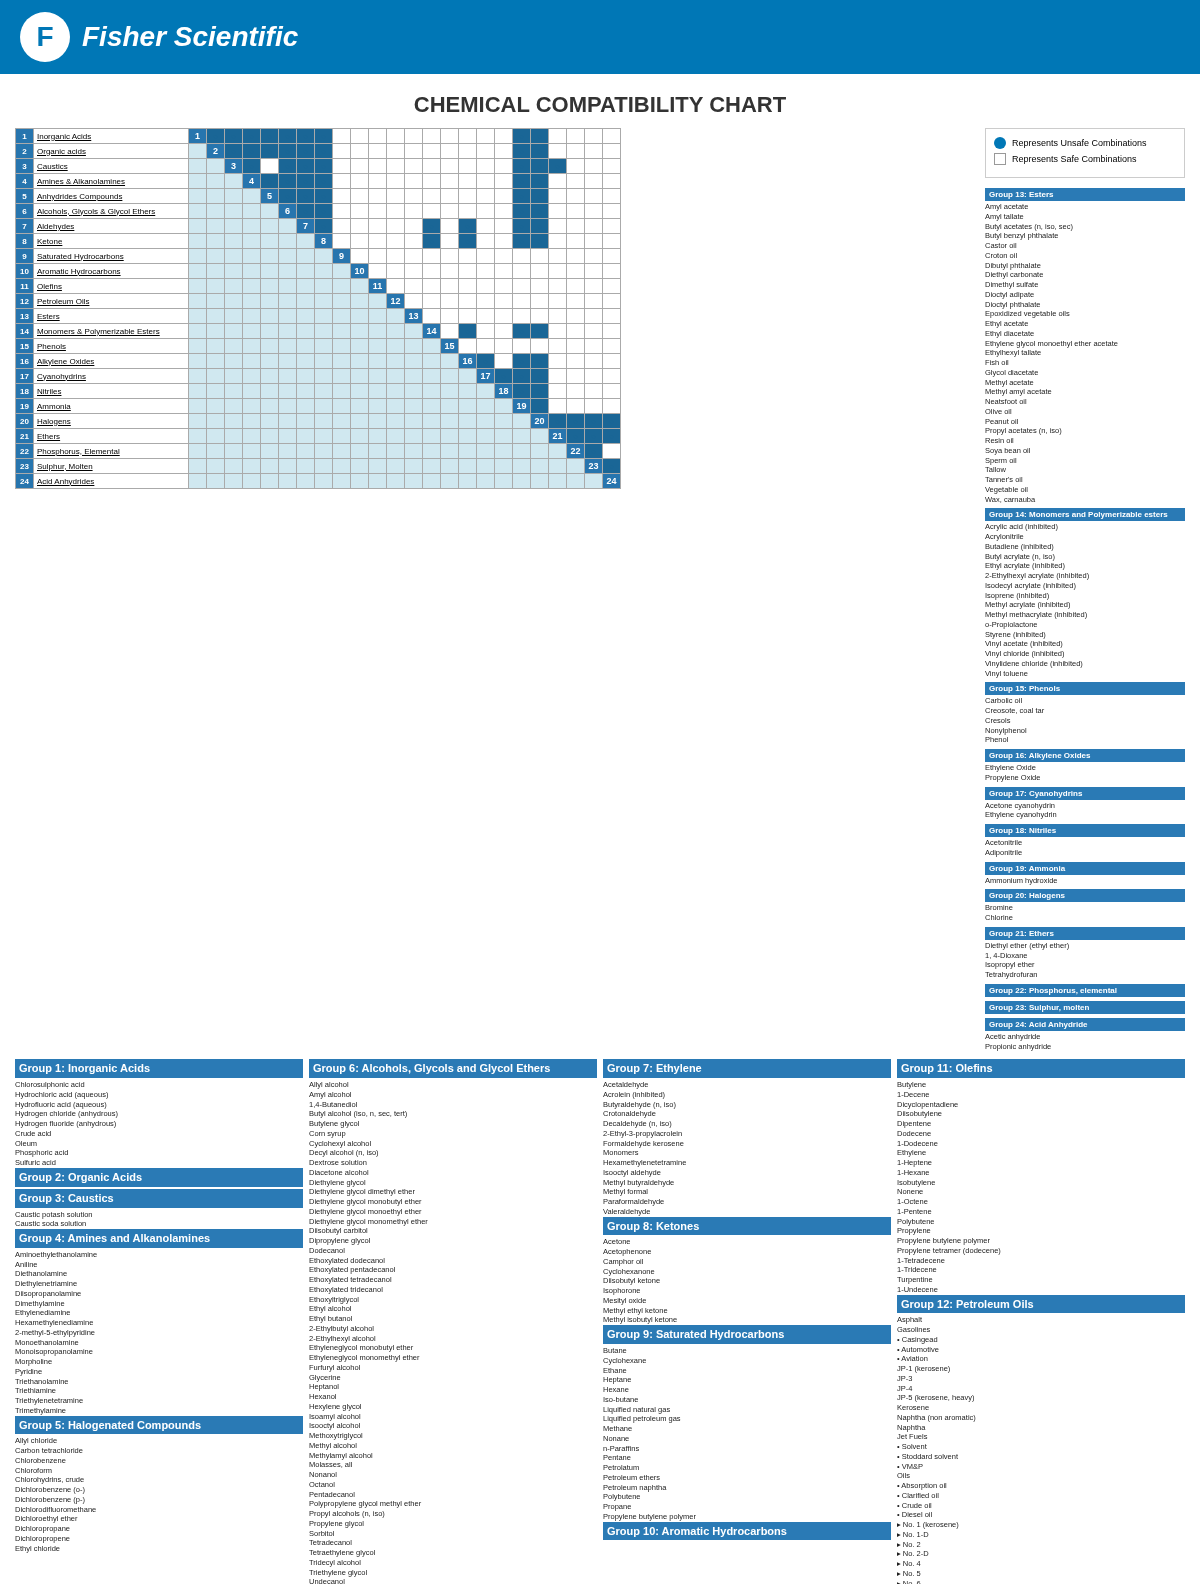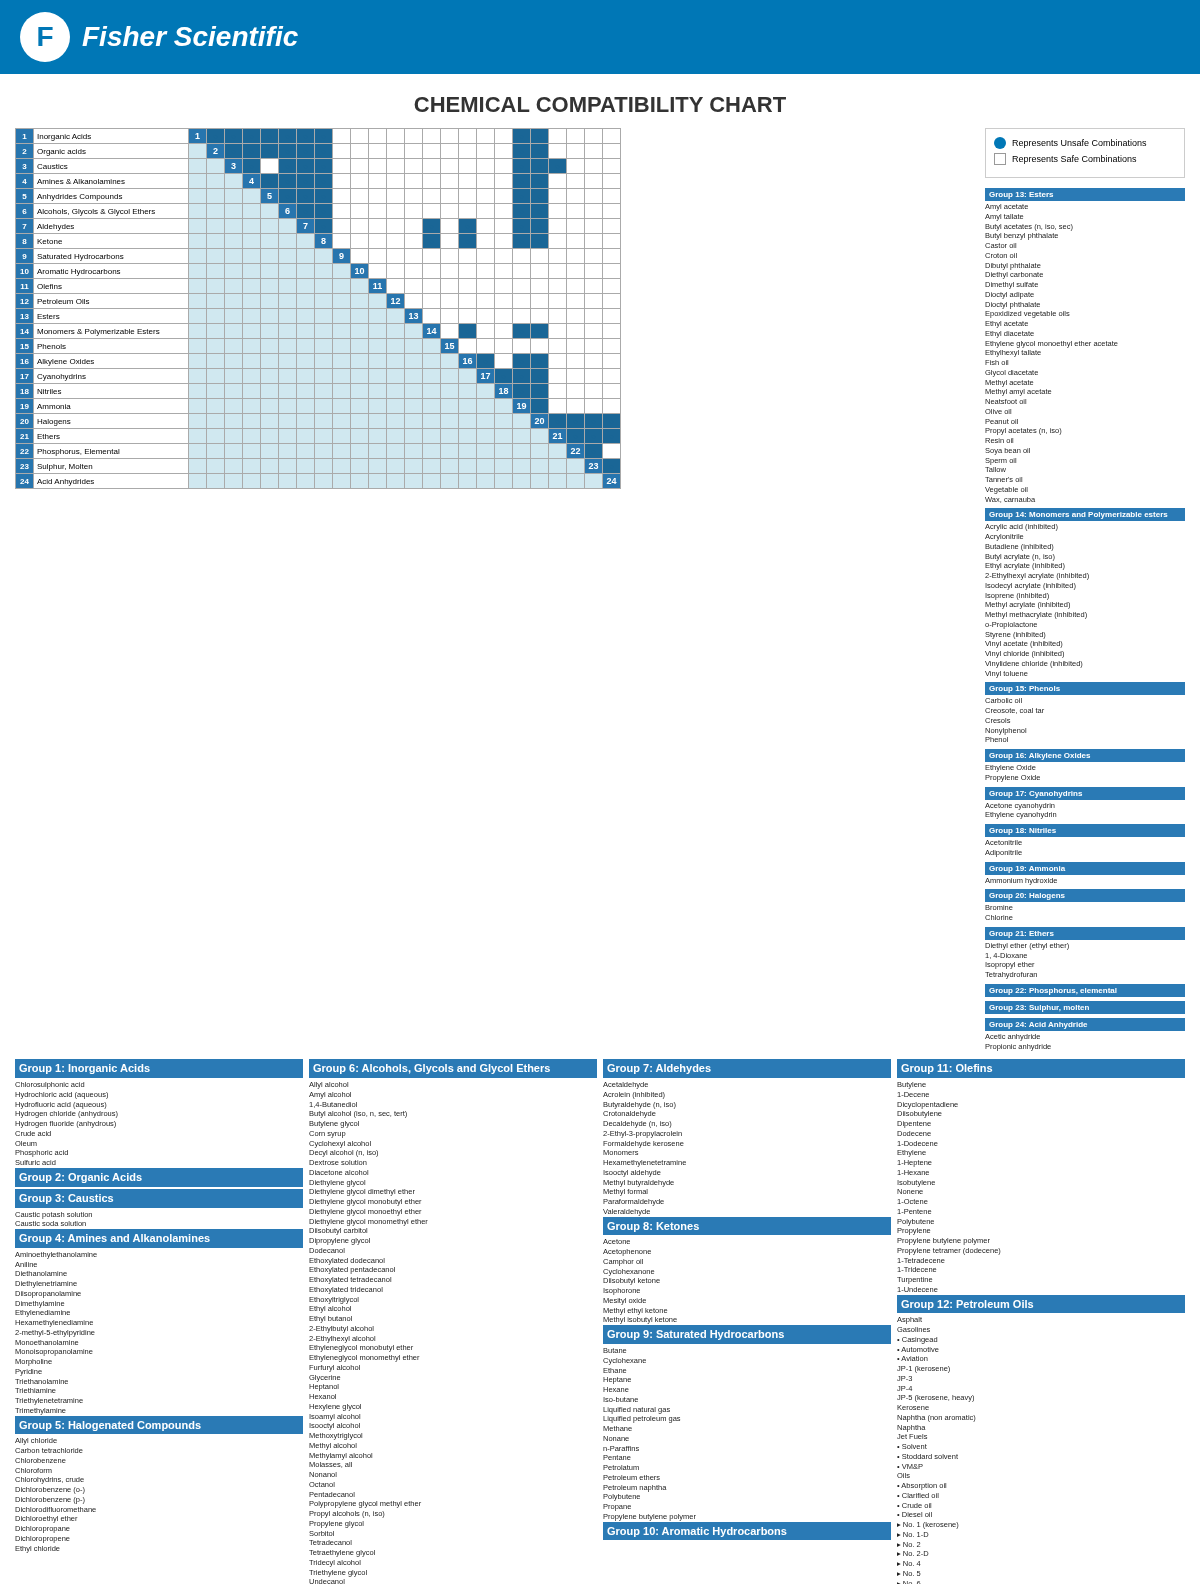--- a/index.html
+++ b/index.html
@@ -56,20 +56,21 @@
       width: 200px;
       flex-shrink: 0;
     }
     .row-label {
       width: auto !important;
       min-width: 160px;
       text-align: left !important;
       padding-left: 3px;
       white-space: nowrap;
       font-size: 9px;
+      text-decoration: underline;
     }
     .row-num {
       width: 18px !important;
       font-weight: bold;
       color: #fff;
       background: #2a7ab5;
     }
     
     .legend-box {
       border: 1px solid #ccc;
@@ -1108,21 +1109,21 @@
           <li>Tetraethylene glycol</li>
           <li>Tridecyl alcohol</li>
           <li>Triethylene glycol</li>
           <li>Undecanol</li>
         </ul>
       </div>
     </div>
 
     <div>
       <div class="group-box">
-        <div class="group-title">Group 7: Aldehydes</div>
+        <div class="group-title">Group 7: Ethylene</div>
         <ul class="group-items">
           <li>Acetaldehyde</li>
           <li>Acrolein (inhibited)</li>
           <li>Butyraldehyde (n, iso)</li>
           <li>Crotonaldehyde</li>
           <li>Decaldehyde (n, iso)</li>
           <li>2-Ethyl-3-propylacrolein</li>
           <li>Formaldehyde kerosene</li>
           <li>Monomers</li>
           <li>Hexamethylenetetramine</li>

